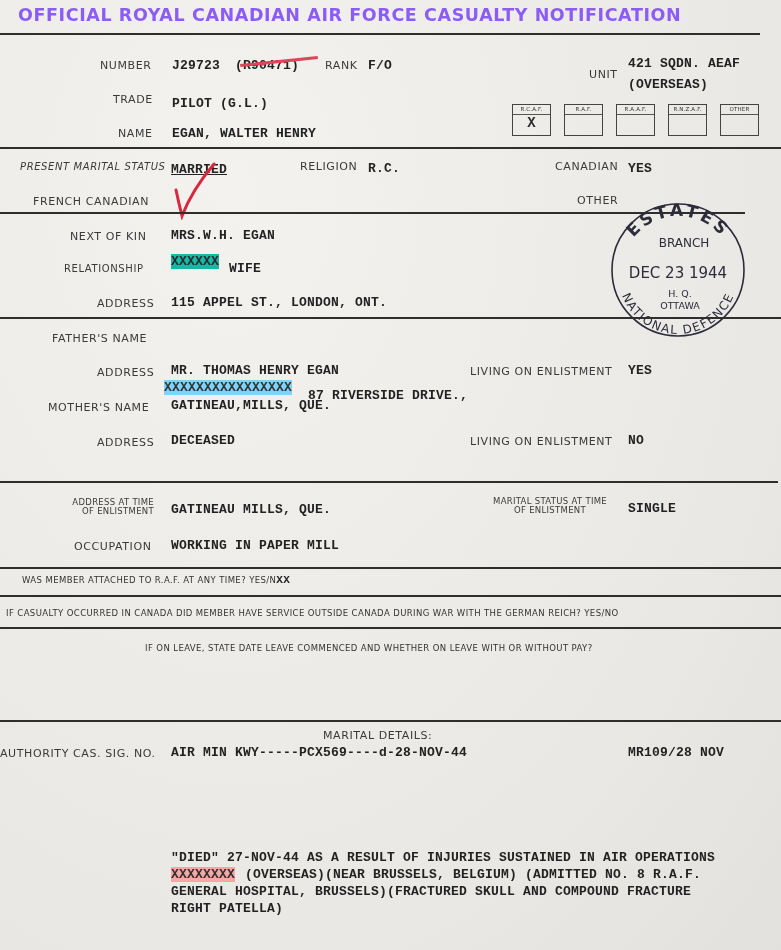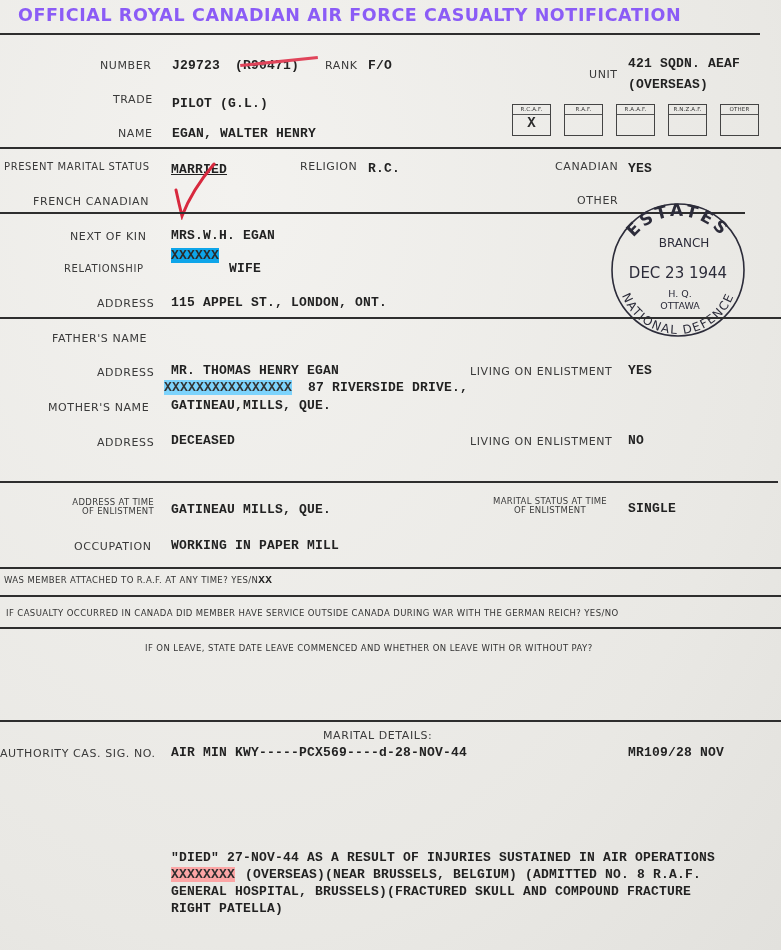--- a/index.html
+++ b/index.html
@@ -81,40 +81,40 @@
   <div class="bl">R.N.Z.A.F.</div>
   <div class="bv"></div>
 </div>
 <div class="box" style="left:720px; top:104px;">
   <div class="bl">OTHER</div>
   <div class="bv"></div>
 </div>
 
 <div class="rule" style="top:147px; width:781px;"></div>
 
-<div class="abs label" style="left:4px; top:161px; font-size:10px;">PRESENT MARITAL STATUS</div>
+<div class="abs label" style="left:20px; top:161px; font-size:10px;font-style:italic;">PRESENT MARITAL STATUS</div>
 <div class="abs val" style="left:171px; top:162px; text-decoration: underline;">MARRIED</div>
 <div class="abs label" style="left:300px; top:160px;">RELIGION</div>
 <div class="abs val" style="left:368px; top:161px;">R.C.</div>
 <div class="abs label" style="left:555px; top:160px;">CANADIAN</div>
 <div class="abs val" style="left:628px; top:161px;">YES</div>
 
 <div class="abs label" style="left:33px; top:195px;">FRENCH CANADIAN</div>
 <div class="abs label" style="left:577px; top:194px;">OTHER</div>
 
 <svg class="abs" style="left:170px; top:160px;" width="50" height="60" viewBox="0 0 50 60">
   <path d="M6 30 Q9 44 12 56 Q22 30 44 4" stroke="#d8293e" stroke-width="3" fill="none" stroke-linecap="round"></path>
 </svg>
 
 <div class="rule" style="top:212px; width:745px;"></div>
 
 <div class="abs label" style="left:70px; top:230px;">NEXT OF KIN</div>
 <div class="abs val" style="left:171px; top:228px;">MRS.W.H. EGAN</div>
 <div class="abs label" style="left:64px; top:263px; font-size:10px;">RELATIONSHIP</div>
-<div class="abs val" style="left:171px; top:248px; background:#0ea5e9; color:#2a2a2a;">XXXXXX</div>
+<div class="abs val" style="left:171px; top:254px; background:#14b8a6; color:#2a2a2a;">XXXXXX</div>
 <div class="abs val" style="left:229px; top:261px;">WIFE</div>
 <div class="abs label" style="left:97px; top:297px;">ADDRESS</div>
 <div class="abs val" style="left:171px; top:295px;">115 APPEL ST., LONDON, ONT.</div>
 
 <svg class="stamp" viewBox="0 0 140 140">
   <defs>
     <path id="arcTop" d="M14 72 A56 56 0 0 1 126 72"></path>
     <path id="arcBot" d="M10 74 A60 60 0 0 0 130 74"></path>
   </defs>
   <circle cx="70" cy="70" r="66" fill="none" stroke="#2c2c3a" stroke-width="1.6"></circle>
@@ -129,21 +129,21 @@
   <text x="72" y="97" text-anchor="middle" font-family="DejaVu Sans, sans-serif" font-size="9.5" fill="#2c2c3a">H. Q.</text>
   <text x="72" y="109" text-anchor="middle" font-family="DejaVu Sans, sans-serif" font-size="9.5" fill="#2c2c3a">OTTAWA</text>
 </svg>
 
 <div class="rule" style="top:317px; width:781px;"></div>
 
 <div class="abs label" style="left:52px; top:332px;">FATHER'S NAME</div>
 <div class="abs label" style="left:97px; top:366px;">ADDRESS</div>
 <div class="abs val" style="left:171px; top:363px;">MR. THOMAS HENRY EGAN</div>
 <div class="abs val" style="left:164px; top:380px; background:#7dd3fc; color:#333;">XXXXXXXXXXXXXXXX</div>
-<div class="abs val" style="left:308px; top:380px;">87 RIVERSIDE DRIVE.,</div>
+<div class="abs val" style="left:308px; top:388px;">87 RIVERSIDE DRIVE.,</div>
 <div class="abs label" style="left:470px; top:365px;">LIVING ON ENLISTMENT</div>
 <div class="abs val" style="left:628px; top:363px;">YES</div>
 
 <div class="abs label" style="left:48px; top:401px;">MOTHER'S NAME</div>
 <div class="abs val" style="left:171px; top:398px;">GATINEAU,MILLS, QUE.</div>
 <div class="abs label" style="left:97px; top:436px;">ADDRESS</div>
 <div class="abs val" style="left:171px; top:433px;">DECEASED</div>
 <div class="abs label" style="left:470px; top:435px;">LIVING ON ENLISTMENT</div>
 <div class="abs val" style="left:628px; top:433px;">NO</div>
 
@@ -158,21 +158,21 @@
   <div>MARITAL STATUS AT TIME</div>
   <div>OF ENLISTMENT</div>
 </div>
 <div class="abs val" style="left:628px; top:501px;">SINGLE</div>
 
 <div class="abs label" style="left:74px; top:540px;">OCCUPATION</div>
 <div class="abs val" style="left:171px; top:538px;">WORKING IN PAPER MILL</div>
 
 <div class="rule" style="top:567px; width:781px;"></div>
 
-<div class="abs q" style="left:4px; top:574px;">
+<div class="abs q" style="left:22px; top:574px;">
   <span>WAS MEMBER ATTACHED TO R.A.F. AT ANY TIME?  YES/N</span><span class="val" style="font-size:11px;">XX</span>
 </div>
 <div class="rule" style="top:595px; width:781px; height:1.5px;"></div>
 <div class="abs q" style="left:6px; top:608px;">IF CASUALTY OCCURRED IN CANADA DID MEMBER HAVE SERVICE OUTSIDE CANADA DURING WAR WITH THE GERMAN REICH?  YES/NO</div>
 <div class="rule" style="top:627px; width:781px; height:1.5px;"></div>
 <div class="abs q" style="left:145px; top:643px;">IF ON LEAVE, STATE DATE LEAVE COMMENCED AND WHETHER ON LEAVE WITH OR WITHOUT PAY?</div>
 
 <div class="rule" style="top:720px; width:781px;"></div>
 
 <div class="abs label" style="left:323px; top:729px;">MARITAL DETAILS:</div>

